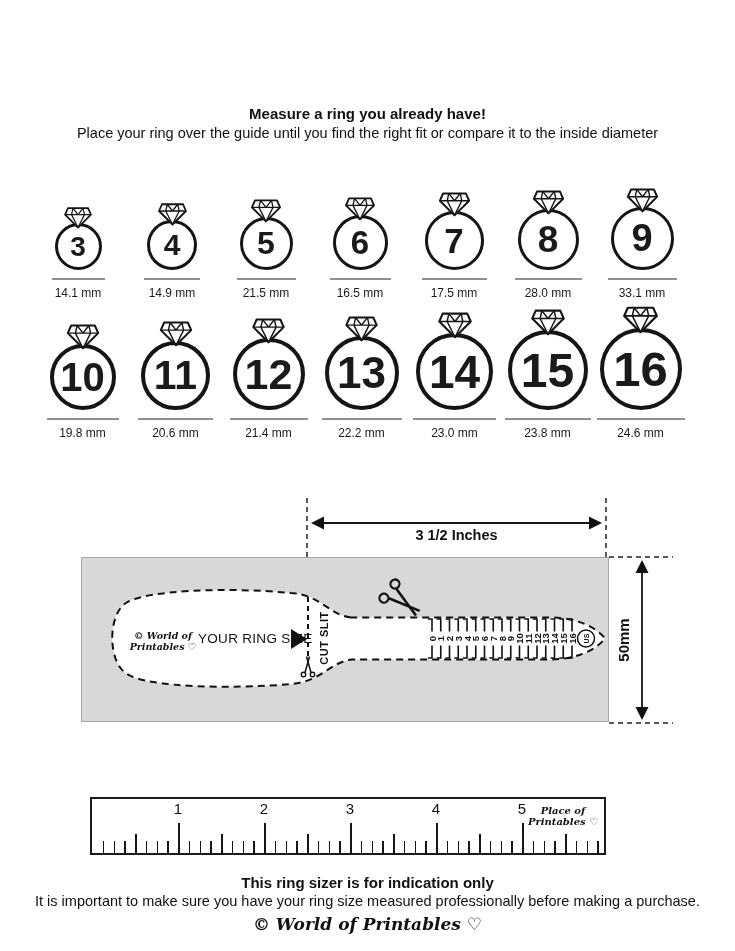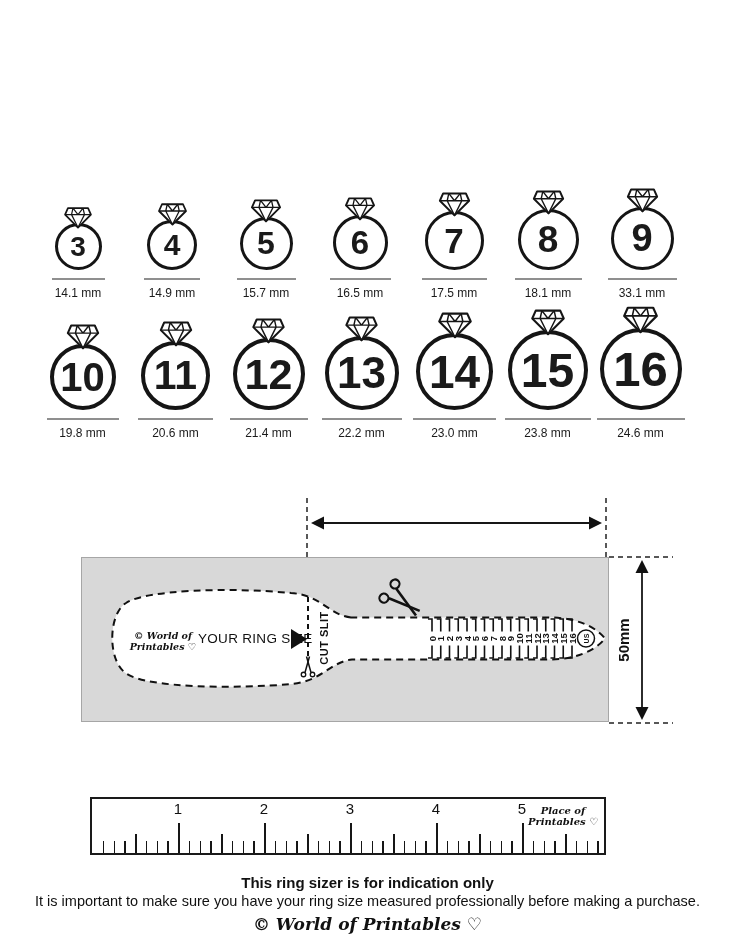--- a/index.html
+++ b/index.html
@@ -53,20 +53,22 @@
   
   .foot-bold{left:0;top:874px;width:735px;text-align:center;font-size:15px;font-weight:700;}
   .foot-reg{left:0;top:893px;width:735px;text-align:center;font-size:14.5px;}
   .foot-brand{left:0;top:914px;width:735px;text-align:center;font-size:17px;}
 </style>
 </head>
 <body>
 
 <div class="page">
 
+  <div class="abs sub-bold">Measure a ring you already have!</div>
+  <div class="abs sub-reg">Place your ring over the guide until you find the right fit or compare it to the inside diameter</div>
 
   <div class="abs ring-row row1" id="ring-row-0">
       <div class="ring-cell">
         <svg class="ring-diamond" width="30" height="23" viewBox="0 0 40 32">
           <polygon points="6,3 34,3 38,12 20,30 2,12" fill="#fff" stroke="#151515" stroke-width="2.4" stroke-linejoin="round"></polygon>
           <path d="M2,12 H38 M13,3 L11,12 M13,3 L20,12 M27,3 L20,12 M27,3 L29,12 M11,12 L20,30 M29,12 L20,30" fill="none" stroke="#151515" stroke-width="1.7"></path>
         </svg>
         <div class="ring-circle" style="width:47px;height:47px;font-size:28px;">
           <span>3</span>
         </div>
@@ -86,21 +88,21 @@
       </div>
       <div class="ring-cell">
         <svg class="ring-diamond" width="32" height="25" viewBox="0 0 40 32">
           <polygon points="6,3 34,3 38,12 20,30 2,12" fill="#fff" stroke="#151515" stroke-width="2.4" stroke-linejoin="round"></polygon>
           <path d="M2,12 H38 M13,3 L11,12 M13,3 L20,12 M27,3 L20,12 M27,3 L29,12 M11,12 L20,30 M29,12 L20,30" fill="none" stroke="#151515" stroke-width="1.7"></path>
         </svg>
         <div class="ring-circle" style="width:53px;height:53px;font-size:32px;">
           <span>5</span>
         </div>
         <div class="ring-underline" style="width:59px;"></div>
-        <div class="ring-mm">15.7 mm</div>
+        <div class="ring-mm">21.5 mm</div>
       </div>
       <div class="ring-cell">
         <svg class="ring-diamond" width="32" height="25" viewBox="0 0 40 32">
           <polygon points="6,3 34,3 38,12 20,30 2,12" fill="#fff" stroke="#151515" stroke-width="2.4" stroke-linejoin="round"></polygon>
           <path d="M2,12 H38 M13,3 L11,12 M13,3 L20,12 M27,3 L20,12 M27,3 L29,12 M11,12 L20,30 M29,12 L20,30" fill="none" stroke="#151515" stroke-width="1.7"></path>
         </svg>
         <div class="ring-circle" style="width:55px;height:55px;font-size:33px;">
           <span>6</span>
         </div>
         <div class="ring-underline" style="width:61px;"></div>
@@ -119,21 +121,21 @@
       </div>
       <div class="ring-cell">
         <svg class="ring-diamond" width="33" height="26" viewBox="0 0 40 32">
           <polygon points="6,3 34,3 38,12 20,30 2,12" fill="#fff" stroke="#151515" stroke-width="2.4" stroke-linejoin="round"></polygon>
           <path d="M2,12 H38 M13,3 L11,12 M13,3 L20,12 M27,3 L20,12 M27,3 L29,12 M11,12 L20,30 M29,12 L20,30" fill="none" stroke="#151515" stroke-width="1.7"></path>
         </svg>
         <div class="ring-circle" style="width:61px;height:61px;font-size:37px;">
           <span>8</span>
         </div>
         <div class="ring-underline" style="width:67px;"></div>
-        <div class="ring-mm">18.1 mm</div>
+        <div class="ring-mm">28.0 mm</div>
       </div>
       <div class="ring-cell">
         <svg class="ring-diamond" width="33" height="26" viewBox="0 0 40 32">
           <polygon points="6,3 34,3 38,12 20,30 2,12" fill="#fff" stroke="#151515" stroke-width="2.4" stroke-linejoin="round"></polygon>
           <path d="M2,12 H38 M13,3 L11,12 M13,3 L20,12 M27,3 L20,12 M27,3 L29,12 M11,12 L20,30 M29,12 L20,30" fill="none" stroke="#151515" stroke-width="1.7"></path>
         </svg>
         <div class="ring-circle" style="width:63px;height:63px;font-size:38px;">
           <span>9</span>
         </div>
         <div class="ring-underline" style="width:69px;"></div>
@@ -220,20 +222,21 @@
       </div>
     </div>
 
   <svg class="abs" style="left:290px;top:495px;" width="330" height="63" viewBox="0 0 330 63">
     <line x1="17" y1="3" x2="17" y2="62" stroke="#222" stroke-width="1.5" stroke-dasharray="5,4"></line>
     <line x1="316" y1="3" x2="316" y2="62" stroke="#222" stroke-width="1.5" stroke-dasharray="5,4"></line>
     <line x1="31" y1="28" x2="303" y2="28" stroke="#161616" stroke-width="1.8"></line>
     <polygon points="21,28 34,21.5 34,34.5" fill="#111"></polygon>
     <polygon points="312,28 299,21.5 299,34.5" fill="#111"></polygon>
   </svg>
+  <div class="abs dim-text">3 1/2 Inches</div>
 
   <svg class="abs" style="left:603px;top:549px;" width="85" height="182" viewBox="0 0 85 182">
     <line x1="6" y1="8" x2="70" y2="8" stroke="#222" stroke-width="1.5" stroke-dasharray="5,4"></line>
     <line x1="6" y1="174" x2="70" y2="174" stroke="#222" stroke-width="1.5" stroke-dasharray="5,4"></line>
     <line x1="39" y1="21" x2="39" y2="161" stroke="#161616" stroke-width="1.8"></line>
     <polygon points="39,11 32.5,24 45.5,24" fill="#111"></polygon>
     <polygon points="39,171 32.5,158 45.5,158" fill="#111"></polygon>
   </svg>
   <div class="abs mm50-text">50mm</div>
 

